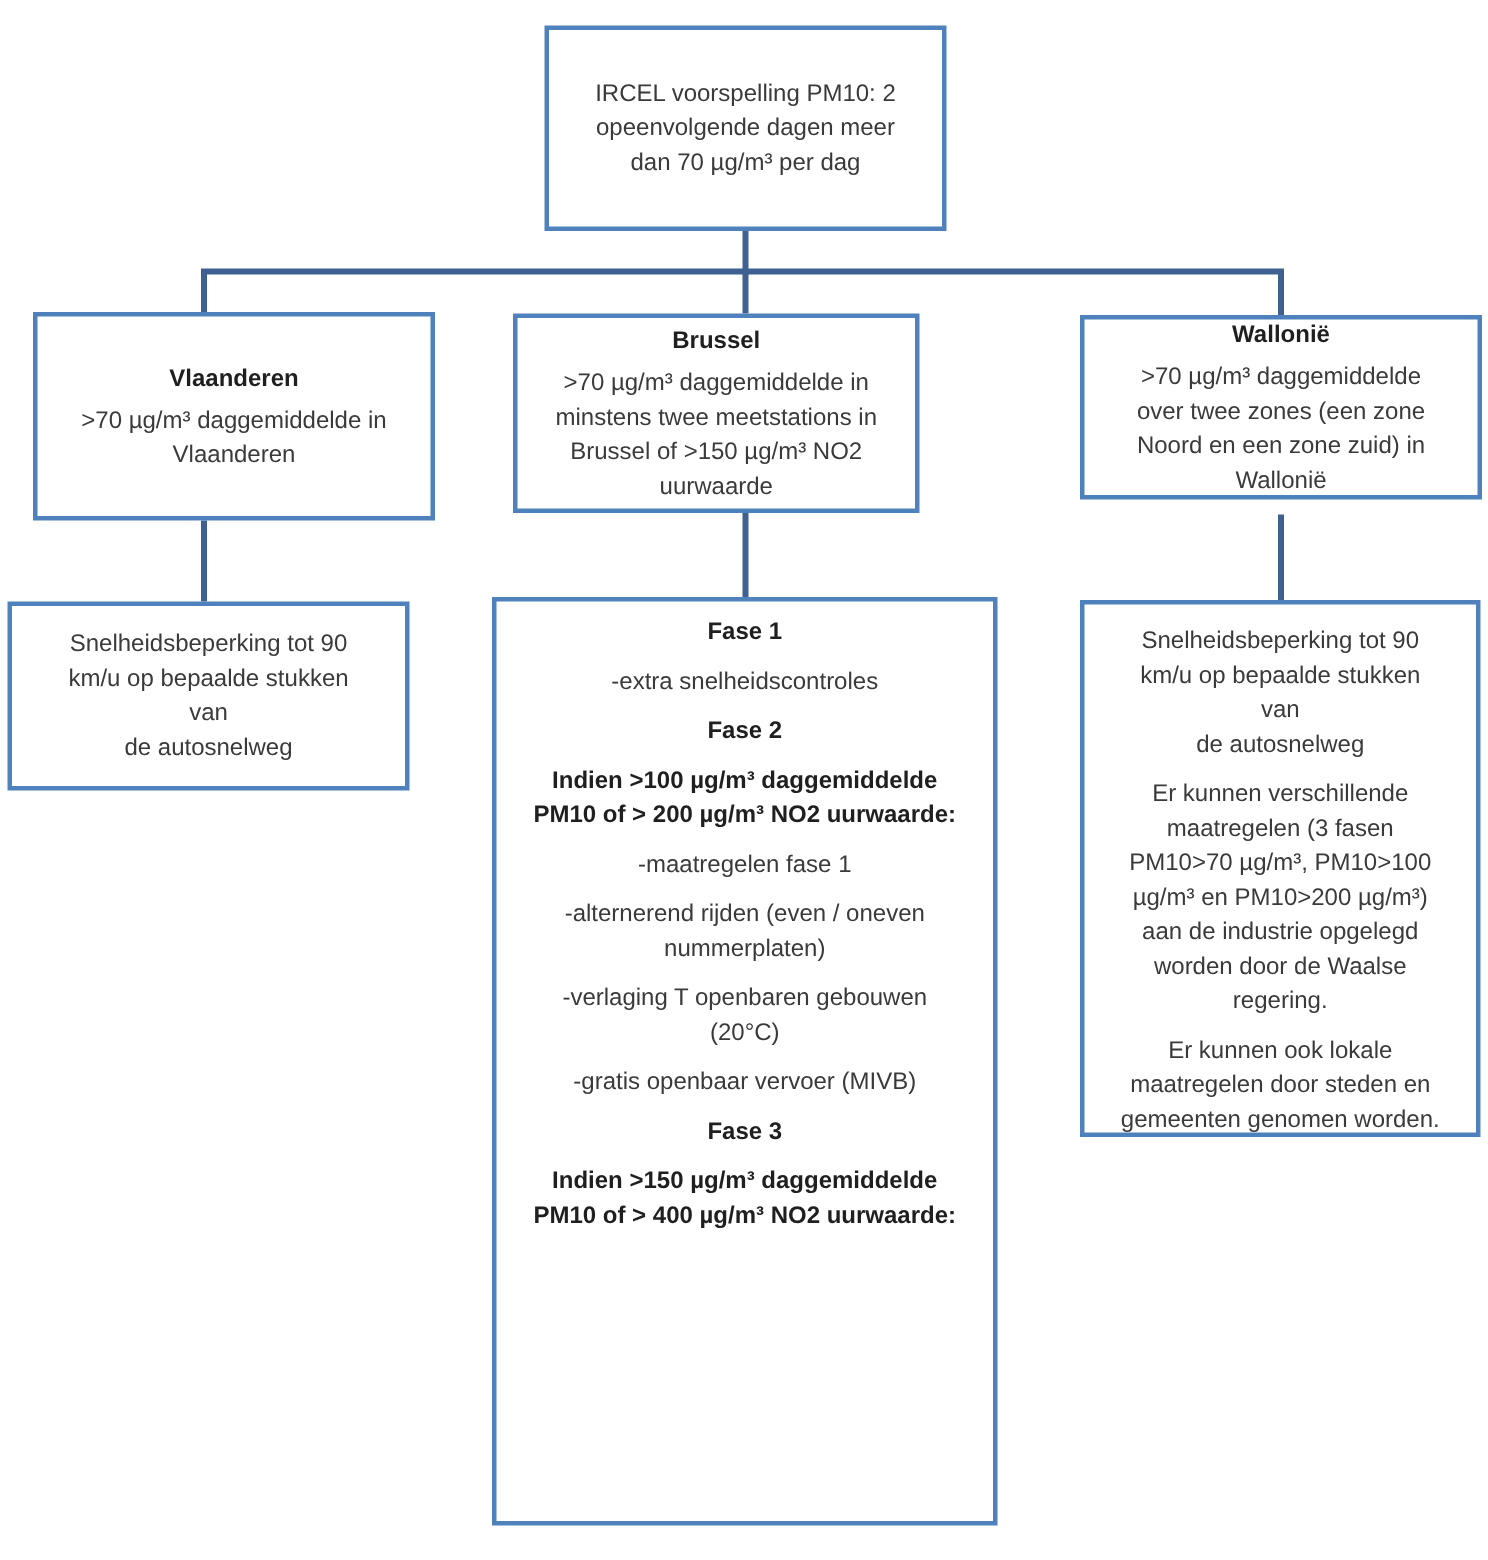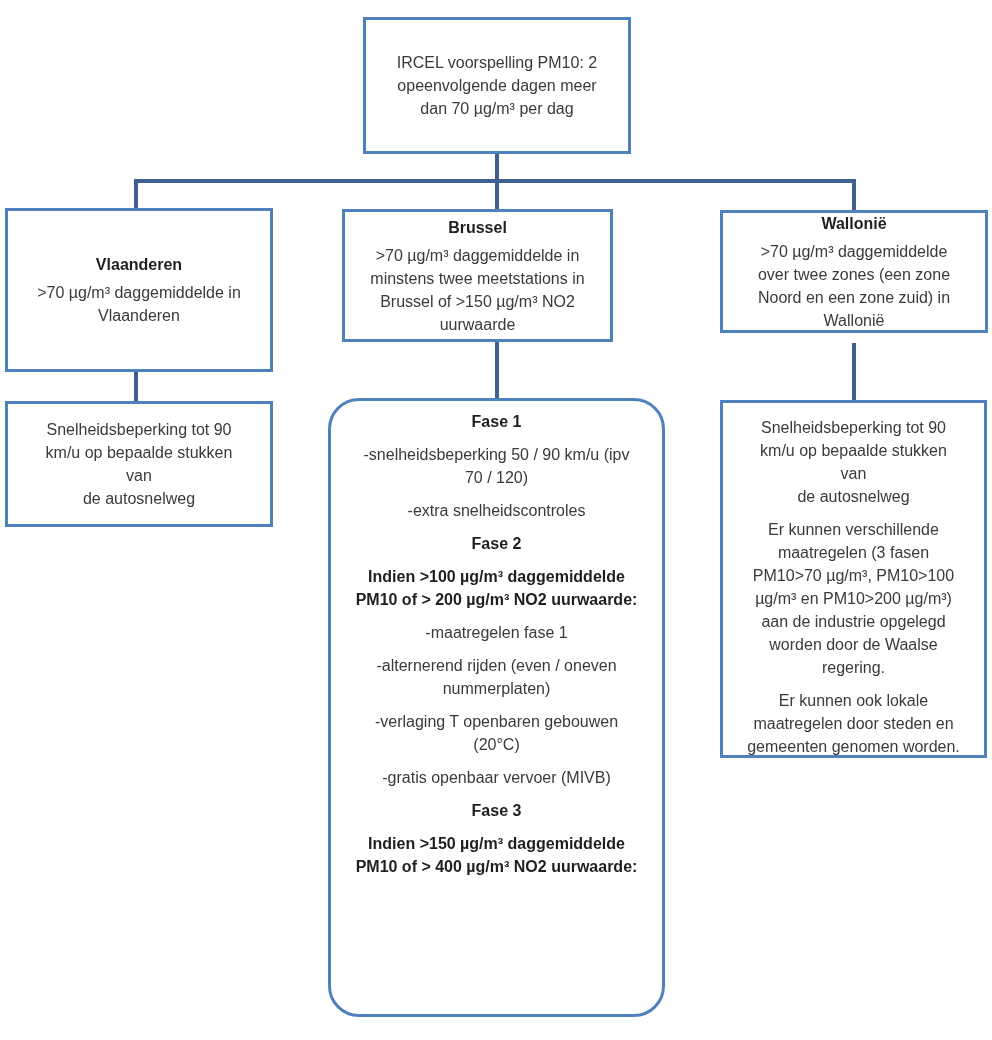--- a/index.html
+++ b/index.html
@@ -53,25 +53,25 @@
   .bold {
     font-weight: bold;
     color: var(--text-bold);
   }
   .connector {
     position: absolute;
     background: var(--connector);
   }
   
   #root-box       { left: 363px; top: 17px;  width: 268px; height: 137px; }
-  #cond-vl        { left: 5px;   top: 208px; width: 268px; height: 164px; }
+  #cond-vl        { left: 22px;   top: 208px; width: 268px; height: 139px; }
   #cond-br        { left: 342px; top: 209px; width: 271px; height: 133px; }
   #cond-wa        { left: 720px; top: 210px; width: 268px; height: 123px; }
   #meas-vl        { left: 5px;   top: 401px; width: 268px; height: 126px; }
-  #meas-br        { left: 328px; top: 398px; width: 337px; height: 619px; padding-top: 9px; border-radius: 31px; }
+  #meas-br        { left: 328px; top: 398px; width: 337px; height: 619px; padding-top: 9px; }
   #meas-wa        { left: 720px; top: 400px; width: 267px; height: 358px; padding-top: 13px; }
   #conn-root-v    { left: 495px; top: 152px; width: 4px;   height: 31px; }
   #conn-h         { left: 134px; top: 179px; width: 722px; height: 4px;  }
   #conn-branch-vl { left: 134px; top: 181px; width: 4px;   height: 28px; }
   #conn-branch-br { left: 495px; top: 181px; width: 4px;   height: 29px; }
   #conn-branch-wa { left: 852px; top: 181px; width: 4px;   height: 30px; }
   #conn-mid-vl    { left: 134px; top: 338px; width: 4px;   height: 65px; }
   #conn-mid-br    { left: 495px; top: 340px; width: 4px;   height: 60px; }
   #conn-mid-wa    { left: 852px; top: 343px; width: 4px;   height: 59px; }
 </style>
@@ -118,22 +118,20 @@
   </div>
 
   <div class="box" id="meas-vl">
     <p class="para">Snelheidsbeperking tot 90
 km/u op bepaalde stukken van
 de autosnelweg</p>
   </div>
 
   <div class="box top-align" id="meas-br">
     <p class="para bold">Fase 1</p>
-    <p class="para">-snelheidsbeperking  50 / 90 km/u  (ipv
-70 / 120)</p>
     <p class="para">-extra snelheidscontroles</p>
     <p class="para bold">Fase 2</p>
     <p class="para bold">Indien &gt;100 µg/m³ daggemiddelde
 PM10 of &gt; 200 µg/m³ NO2 uurwaarde:</p>
     <p class="para">-maatregelen fase 1</p>
     <p class="para">-alternerend rijden (even / oneven
 nummerplaten)</p>
     <p class="para">-verlaging T openbaren gebouwen
 (20°C)</p>
     <p class="para">-gratis openbaar vervoer (MIVB)</p>

